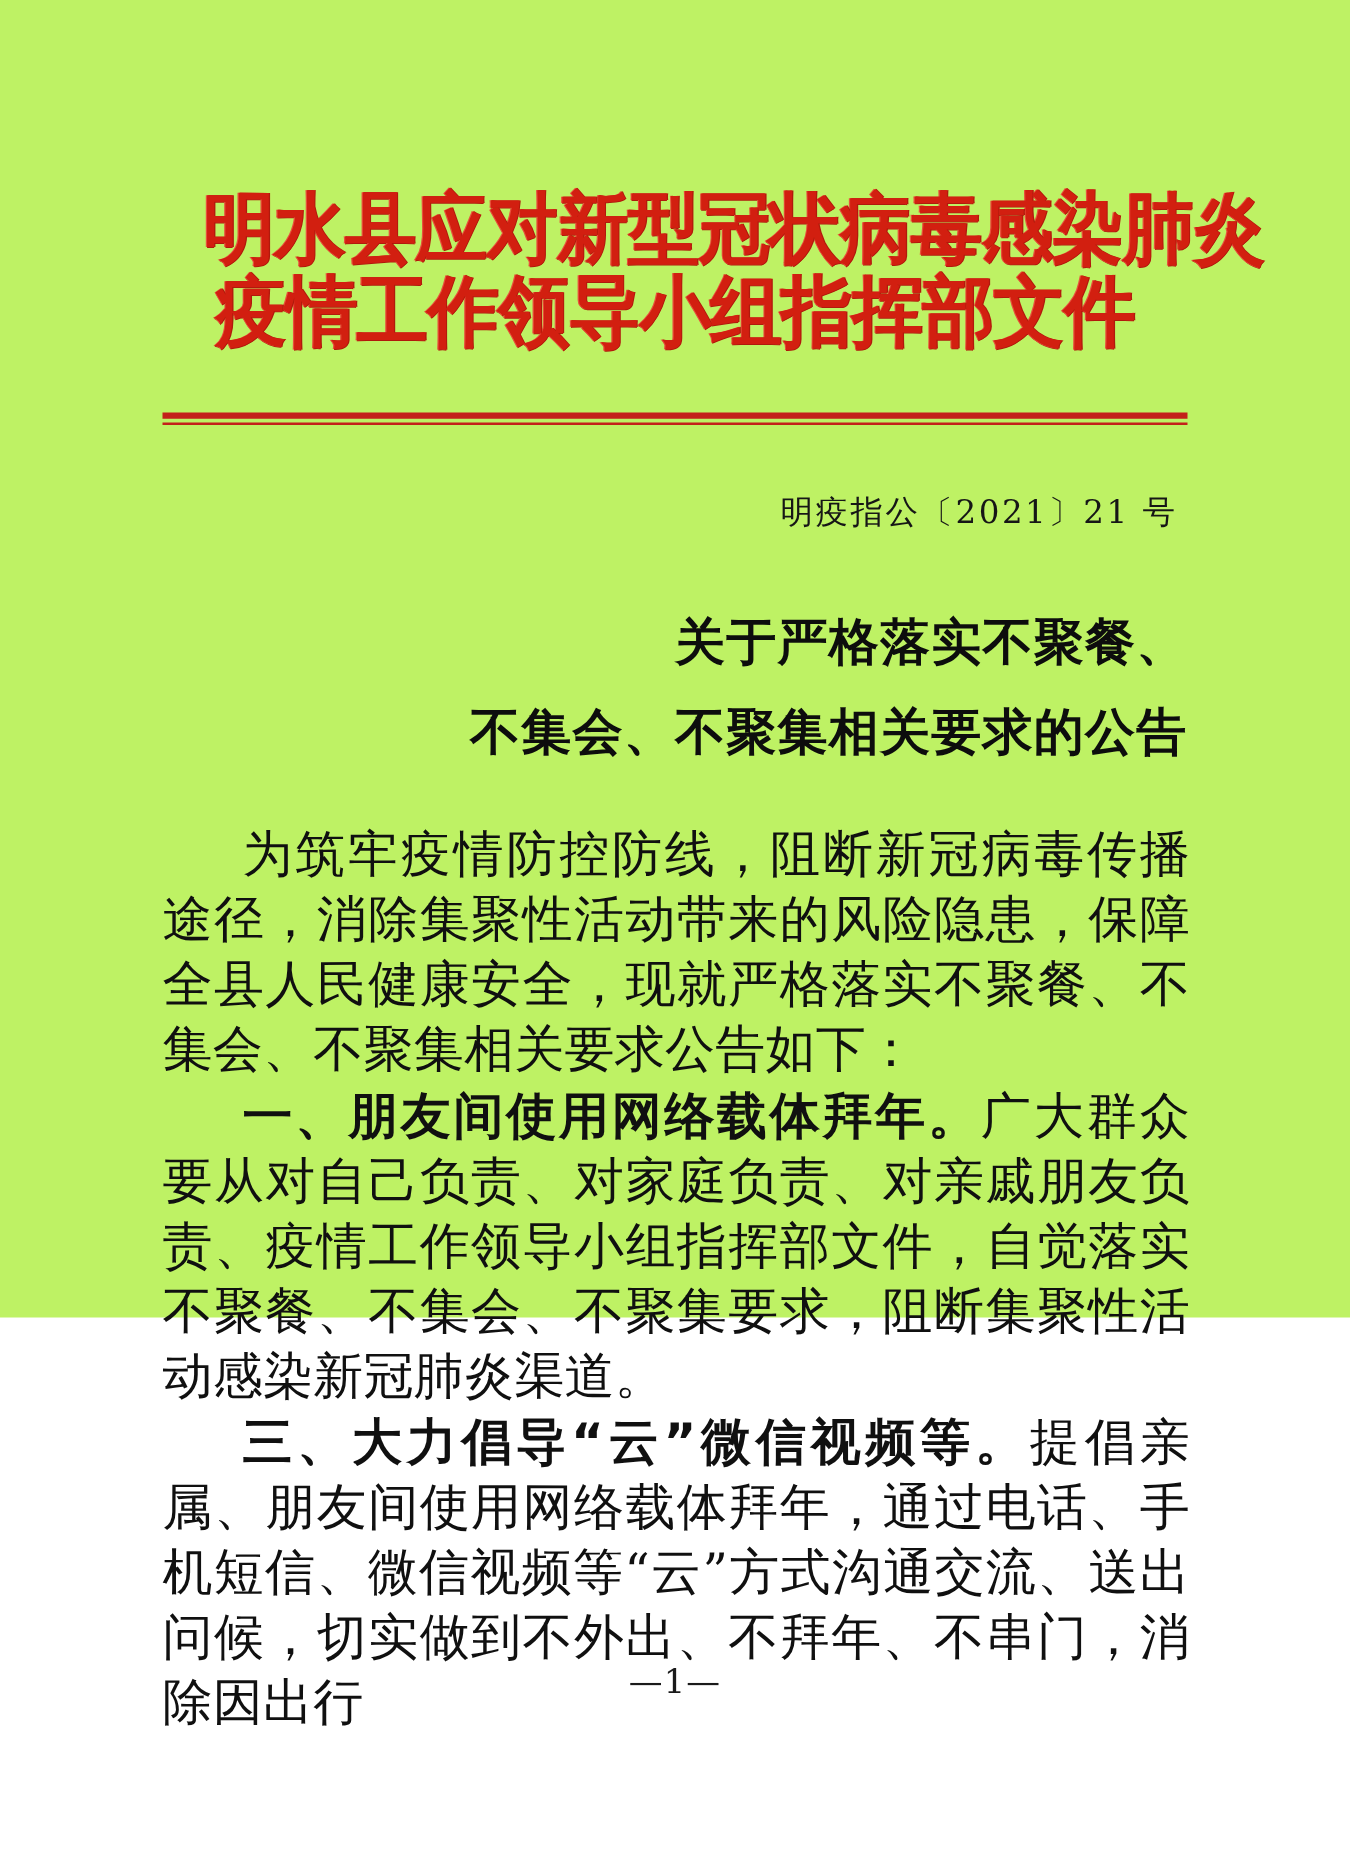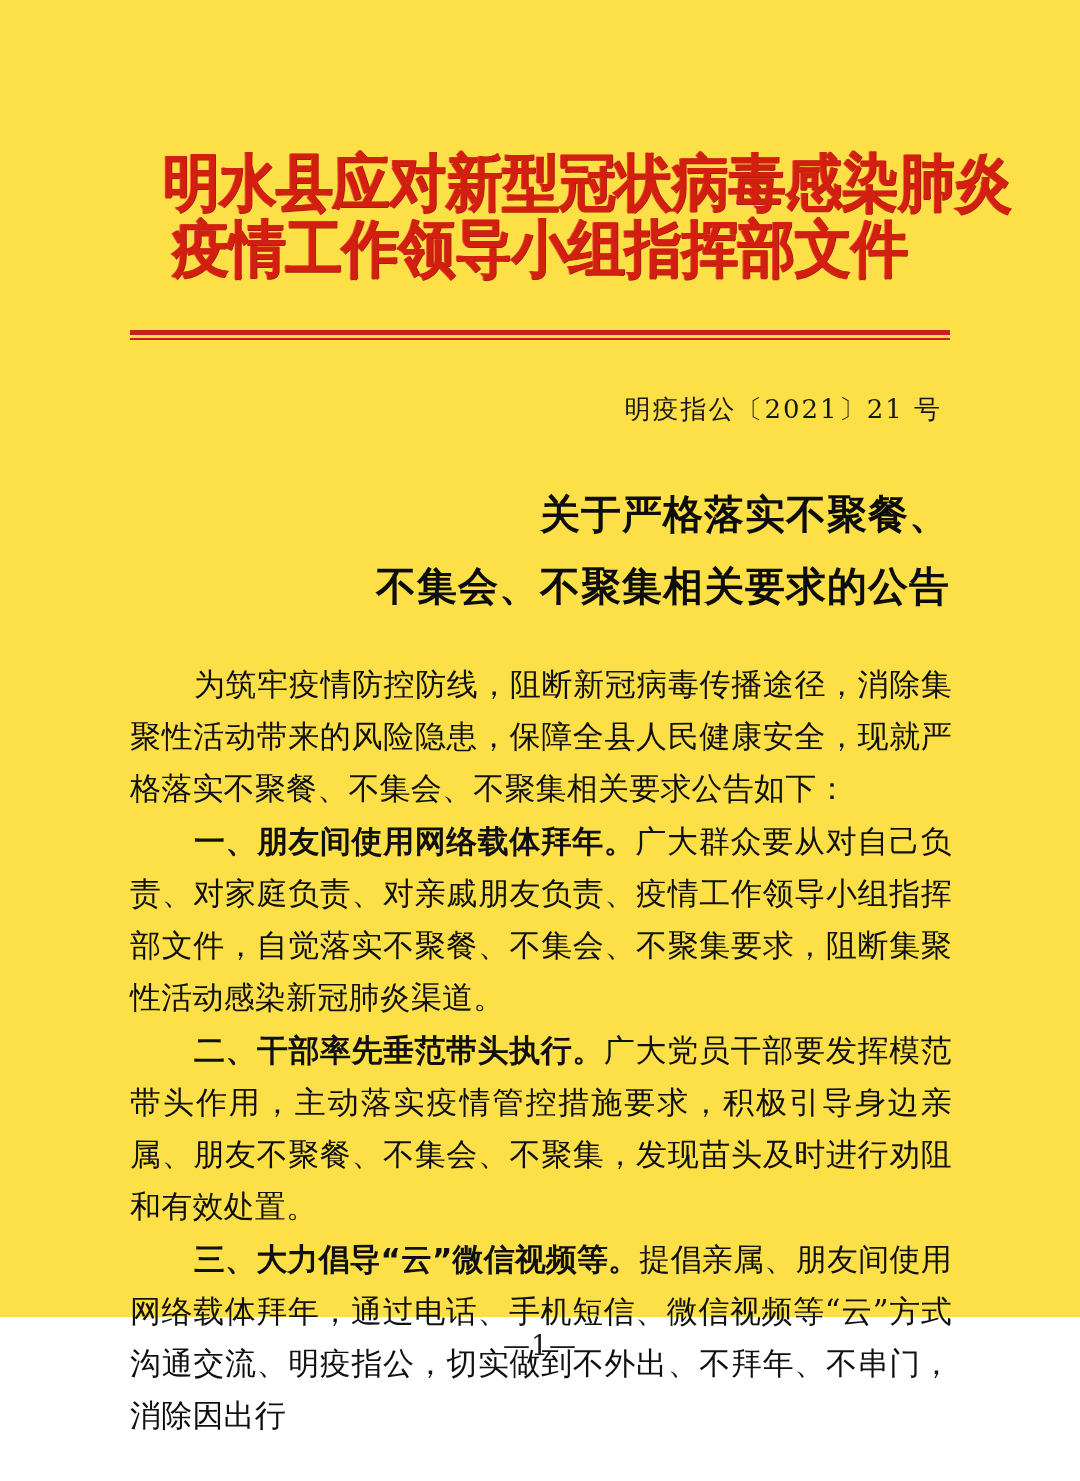--- a/index.html
+++ b/index.html
@@ -13,22 +13,22 @@
     font-family: "DejaVu Serif", serif;
     color: #111111;
     position: relative;
     overflow: hidden;
   }
 
   .page {
     position: absolute;
     left: 0; top: 0;
     width: 1080px;
-    height: 1317px;
-    background: #fde047;
+    height: 1054px;
+    background: #bef264;
     text-decoration: underline;
   }
 
   
   .letterhead {
     position: absolute;
     left: 130px;
     top: 150px;
     width: 820px;
   }
@@ -99,21 +99,21 @@
 
   
   .body-block {
     position: absolute;
     left: 130px;
     top: 658px;
     width: 822px;
   }
   .para {
     font-family: "DejaVu Serif", serif;
-    font-size: 31px;
+    font-size: 40px;
     line-height: 52px;
     letter-spacing: 0.2px;
     text-align: justify;
     text-justify: inter-character;
     color: #101010;
     margin: 0 0 1px 0;
     text-indent: 64px;
   }
   .para .lead {
     font-family: "DejaVu Sans", sans-serif;
@@ -158,22 +158,19 @@
   </div>
 
   <div class="body-block">
     <p class="para">
       <span class="lead"></span><span>为筑牢疫情防控防线，阻断新冠病毒传播途径，消除集聚性活动带来的风险隐患，保障全县人民健康安全，现就严格落实不聚餐、不集会、不聚集相关要求公告如下：</span>
     </p>
     <p class="para">
       <span class="lead">一、朋友间使用网络载体拜年。</span><span>广大群众要从对自己负责、对家庭负责、对亲戚朋友负责、疫情工作领导小组指挥部文件，自觉落实不聚餐、不集会、不聚集要求，阻断集聚性活动感染新冠肺炎渠道。</span>
     </p>
     <p class="para">
-      <span class="lead">二、干部率先垂范带头执行。</span><span>广大党员干部要发挥模范带头作用，主动落实疫情管控措施要求，积极引导身边亲属、朋友不聚餐、不集会、不聚集，发现苗头及时进行劝阻和有效处置。</span>
-    </p>
-    <p class="para">
-      <span class="lead">三、大力倡导“云”微信视频等。</span><span>提倡亲属、朋友间使用网络载体拜年，通过电话、手机短信、微信视频等“云”方式沟通交流、明疫指公，切实做到不外出、不拜年、不串门，消除因出行</span>
+      <span class="lead">三、大力倡导“云”微信视频等。</span><span>提倡亲属、朋友间使用网络载体拜年，通过电话、手机短信、微信视频等“云”方式沟通交流、送出问候，切实做到不外出、不拜年、不串门，消除因出行</span>
     </p>
   </div>
 
   <div class="pagefoot">—1—</div>
 
 </div>
 
 </body></html>

